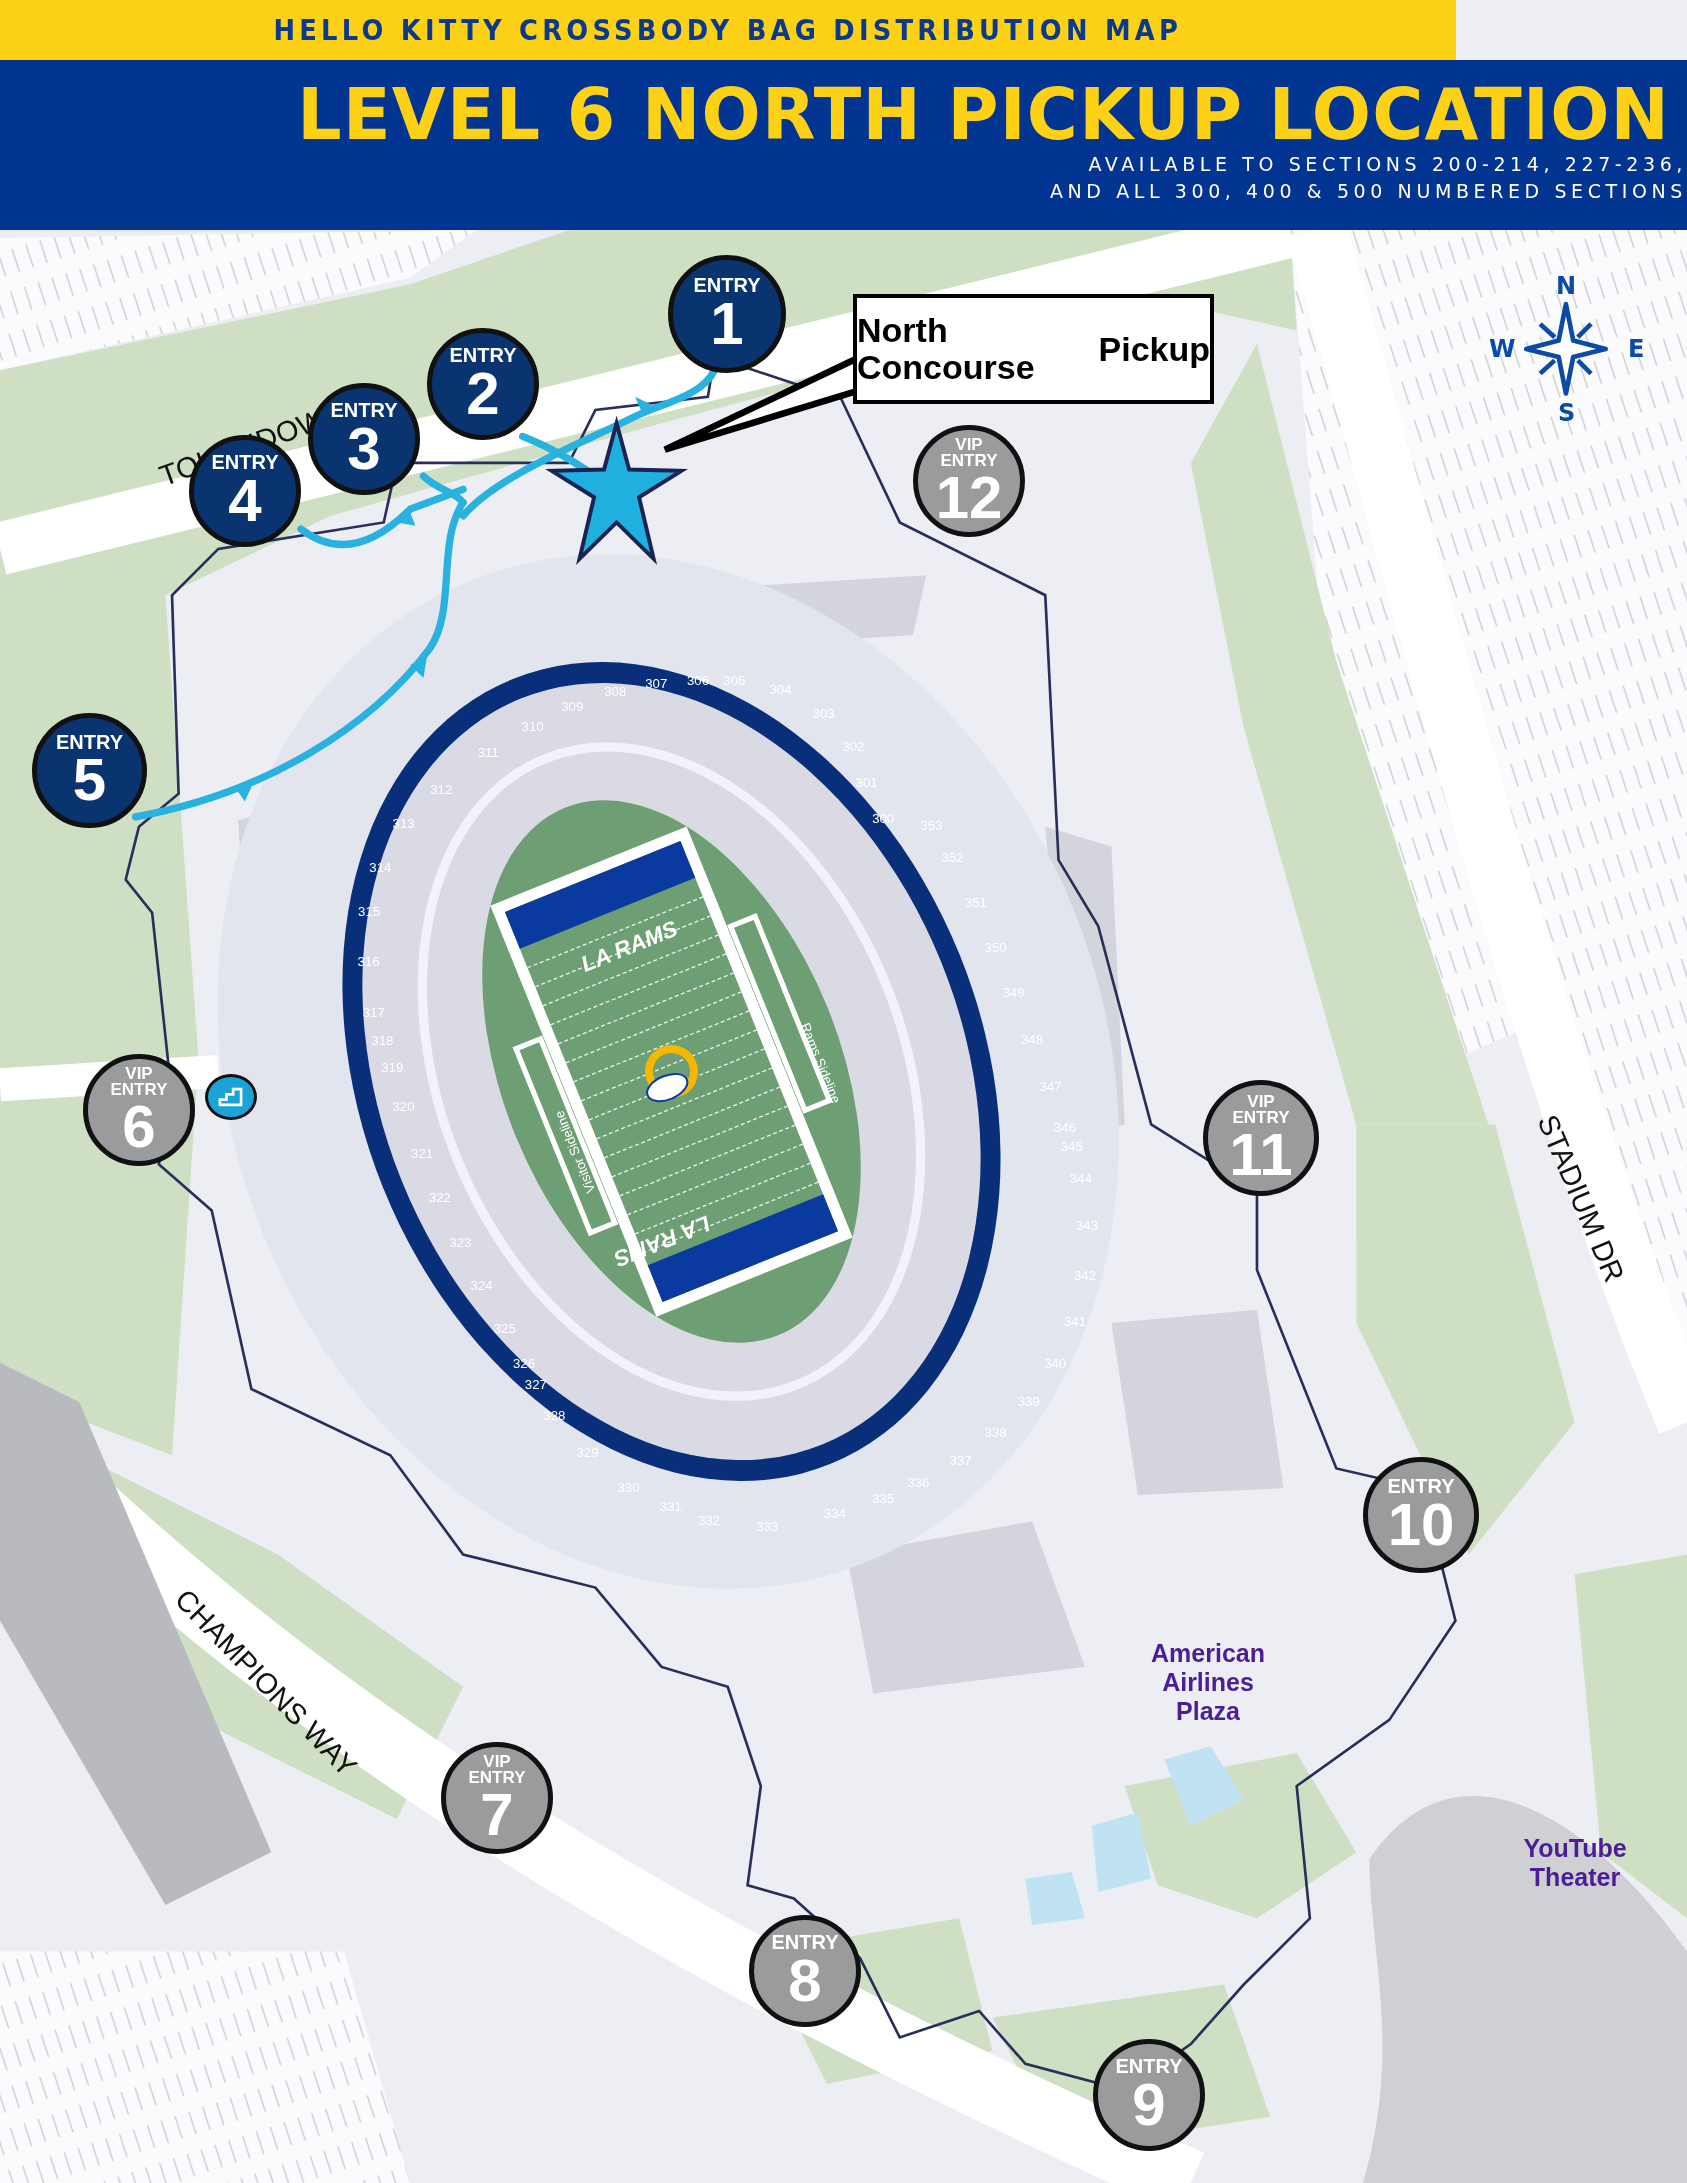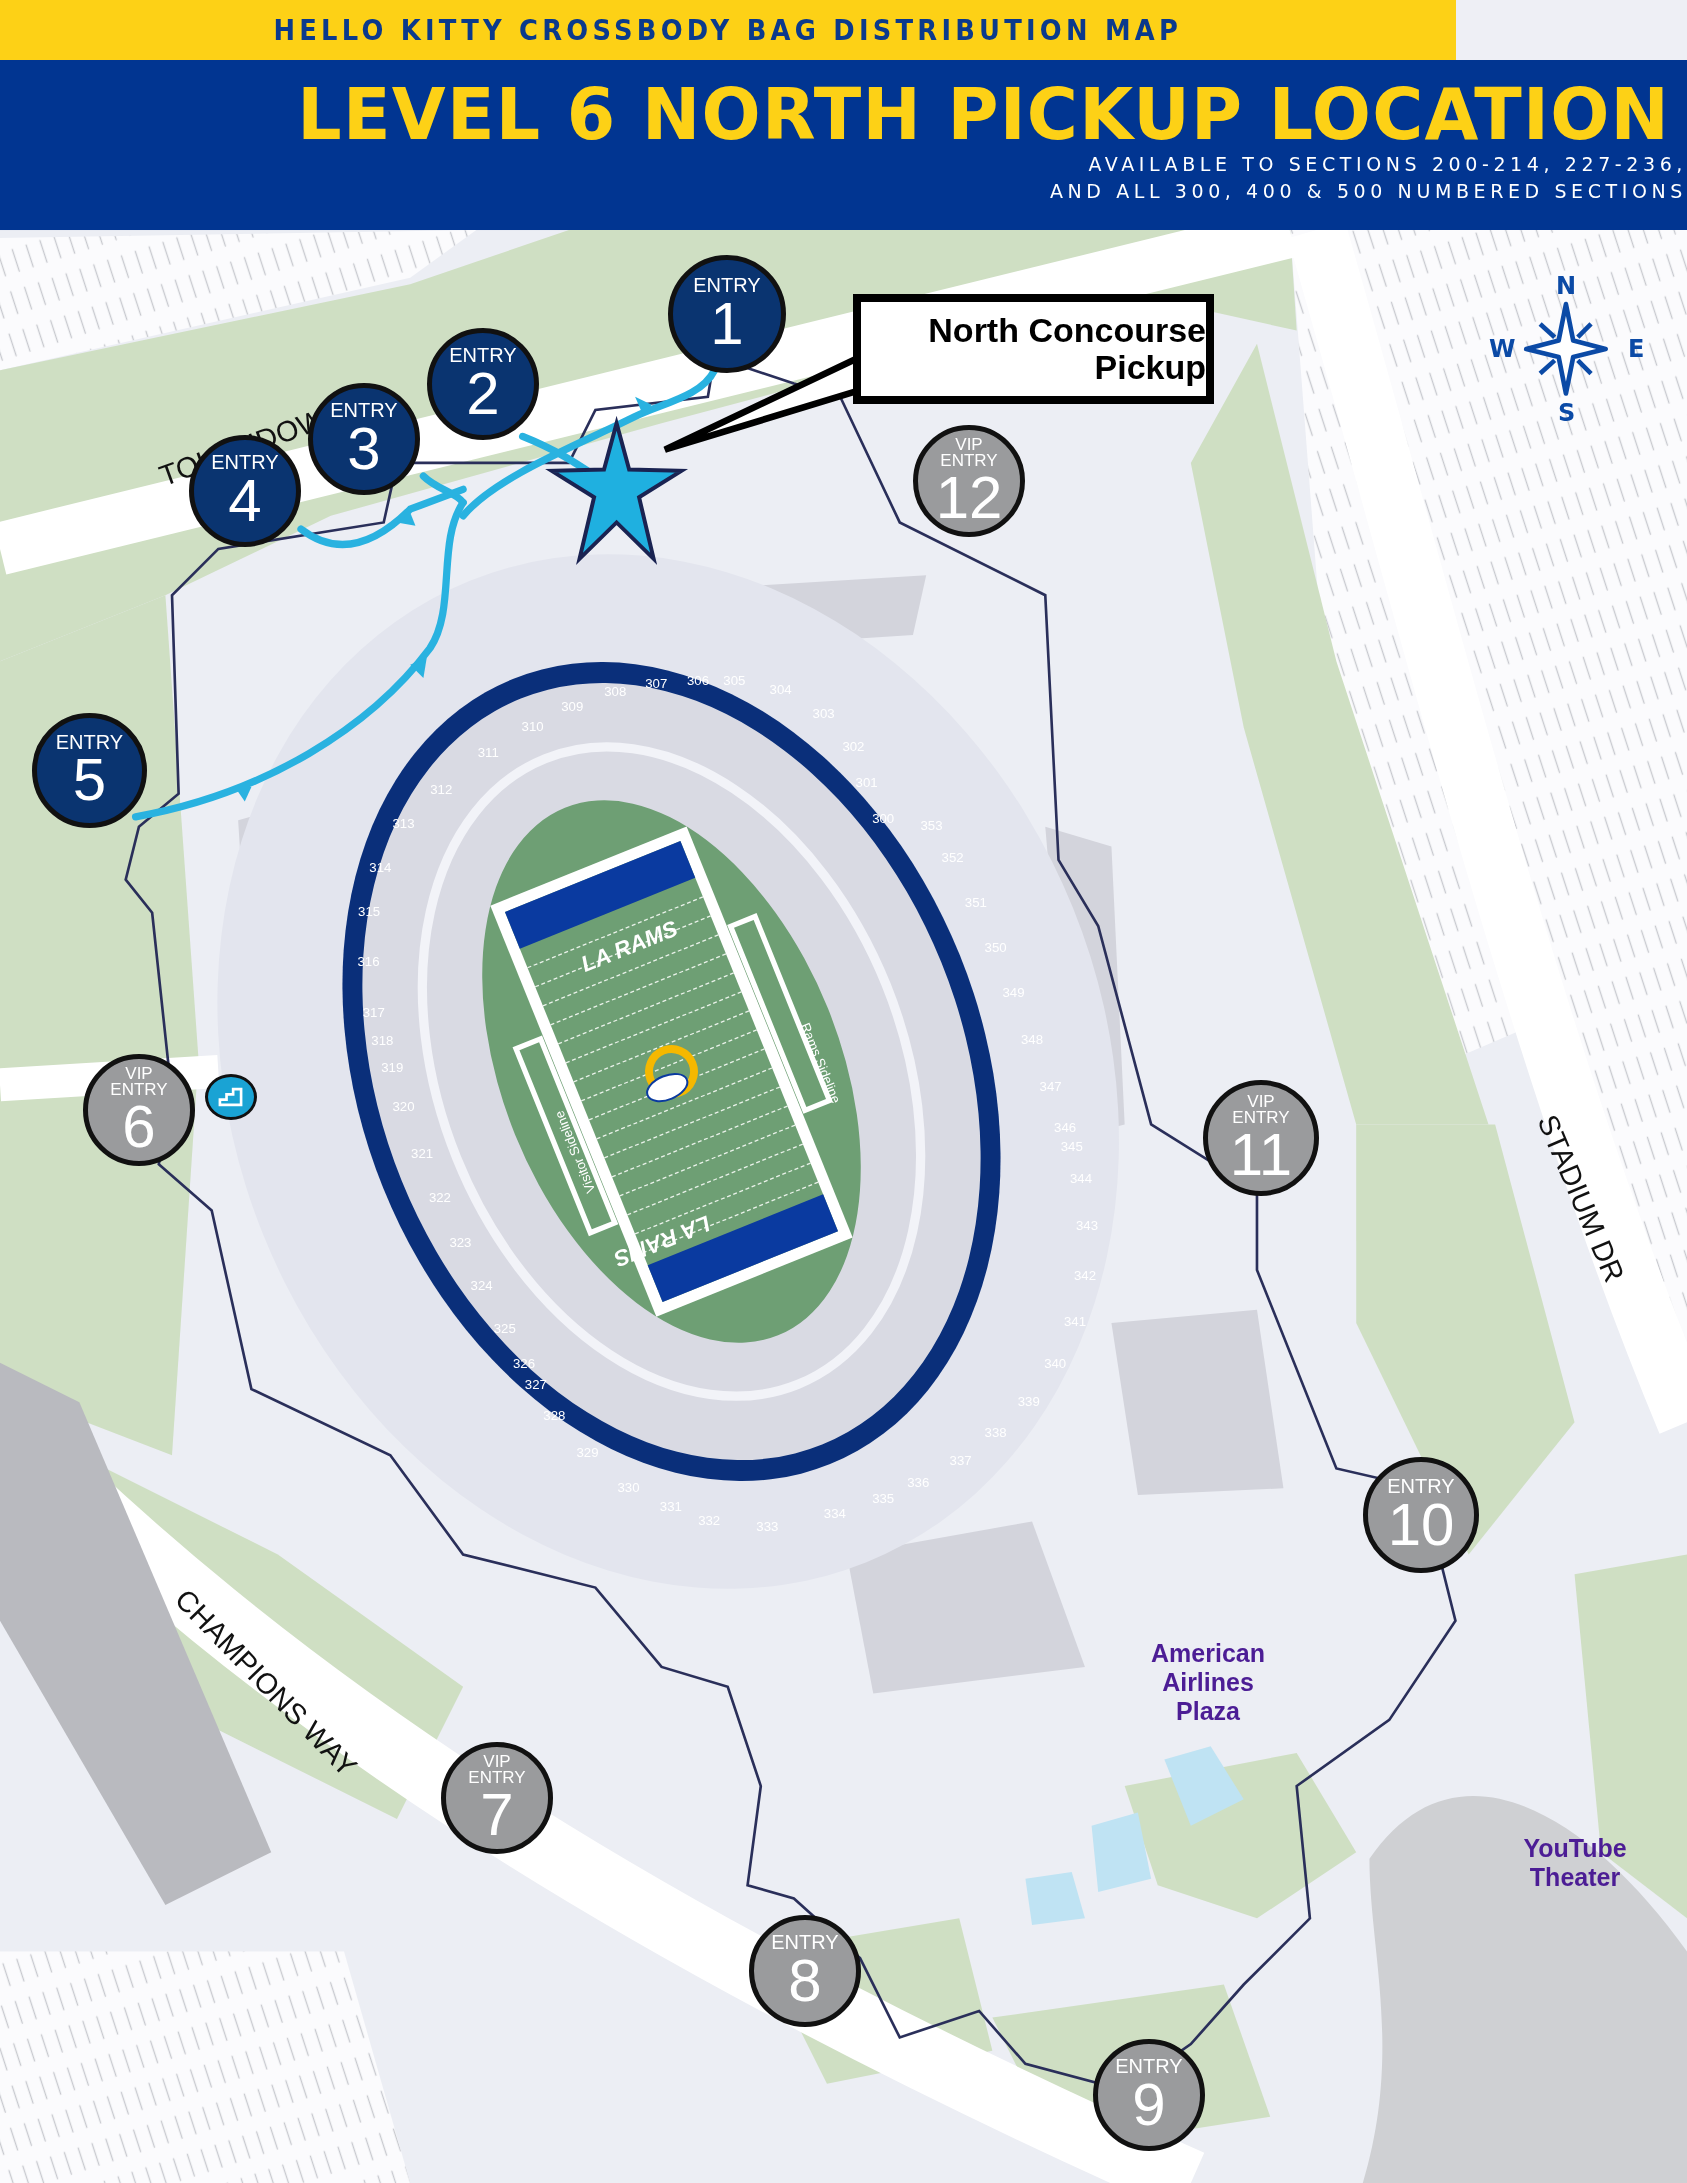--- a/index.html
+++ b/index.html
@@ -6,26 +6,26 @@
   body { width: 1687px; height: 2183px; position: relative; overflow: hidden; background: #eeeff5; font-family: "Liberation Sans", sans-serif; }
   .topbar { position: absolute; left: 0; top: 0; width: 1456px; height: 60px; background: #fdd116; display: flex; align-items: center; justify-content: center; }
   .topbar-text { font-family: "DejaVu Sans", sans-serif; font-weight: bold; font-size: 28px; letter-spacing: 4.6px; color: #0b3a8c; transform: scaleX(0.92); }
   .header { position: absolute; left: 0; top: 60px; width: 1687px; height: 171px; background: #013591; text-align: right; }
   .header-title { position: absolute; left: 0; width: 100%; top: 13.2px; font-family: "DejaVu Sans", sans-serif; font-weight: bold; font-size: 71px; color: #fdd116; letter-spacing: 1.3px; transform: scaleX(0.98); }
   .header-sub { position: absolute; left: 0; width: 100%; font-family: "DejaVu Sans", sans-serif; font-size: 19px; letter-spacing: 4.6px; color: #ffffff; }
   .header-sub.l1 { top: 93px; }
   .header-sub.l2 { top: 120px; }
   .map { position: absolute; left: 0; top: 230px; width: 1687px; height: 1953px; }
   .map svg { position: absolute; left: 0; top: 0; }
-  .marker { position: absolute; border: 5.3px solid #111; border-radius: 50%; box-sizing: border-box; display: flex; flex-direction: column; align-items: center; justify-content: center; color: #fff; font-family: "Liberation Sans", sans-serif; font-weight: normal; }
+  .marker { position: absolute; border: 5.3px solid #111; border-radius: 50%; box-sizing: border-box; display: flex; flex-direction: column; align-items: center; justify-content: center; color: #fff; font-family: "Liberation Sans", sans-serif; font-weight: bold; }
   .marker.blue { background: #0a3470; }
   .marker.gray { background: #9a9b9d; }
   .marker .m-lab { font-size: 20px; line-height: 18.5px; letter-spacing: 0; }
   .marker .m-num { font-size: 60px; line-height: 57px; }
-  .callout { position: absolute; left: 853px; top: 294px; width: 361px; height: 110px; background: #fff; border: 8px solid #000000; box-sizing: border-box; display: flex; flex-direction: column; align-items: flex-end; justify-content: center; font-family: "Liberation Sans", sans-serif; font-weight: bold; font-size: 34px; line-height: 37px; color: #000; }
+  .callout { position: absolute; left: 853px; top: 294px; width: 361px; height: 110px; background: #fff; border: 4px solid #000000; box-sizing: border-box; display: flex; flex-direction: row; align-items: center; justify-content: center; font-family: "Liberation Sans", sans-serif; font-weight: bold; font-size: 34px; line-height: 37px; color: #000; }
   .road-label { position: absolute; font-family: "Liberation Sans", sans-serif; font-size: 29px; color: #111; white-space: nowrap; transform-origin: left top; }
   .place-label { position: absolute; font-family: "Liberation Sans", sans-serif; font-weight: bold; font-size: 25px; line-height: 29px; text-align: center; color: #4c1d95; }
   .compass-letter { position: absolute; font-family: "DejaVu Sans", sans-serif; font-weight: bold; font-size: 24px; color: #0b4aa6; }
   .stair-icon { position: absolute; left: 205px; top: 1074px; width: 52px; height: 46px; border-radius: 50%; background: #1aa3d4; border: 3.3px solid #111; box-sizing: border-box; }
 </style>
 </head>
 <body>
 
 <div class="topbar">
   <span class="topbar-text">HELLO KITTY CROSSBODY BAG DISTRIBUTION MAP</span>

